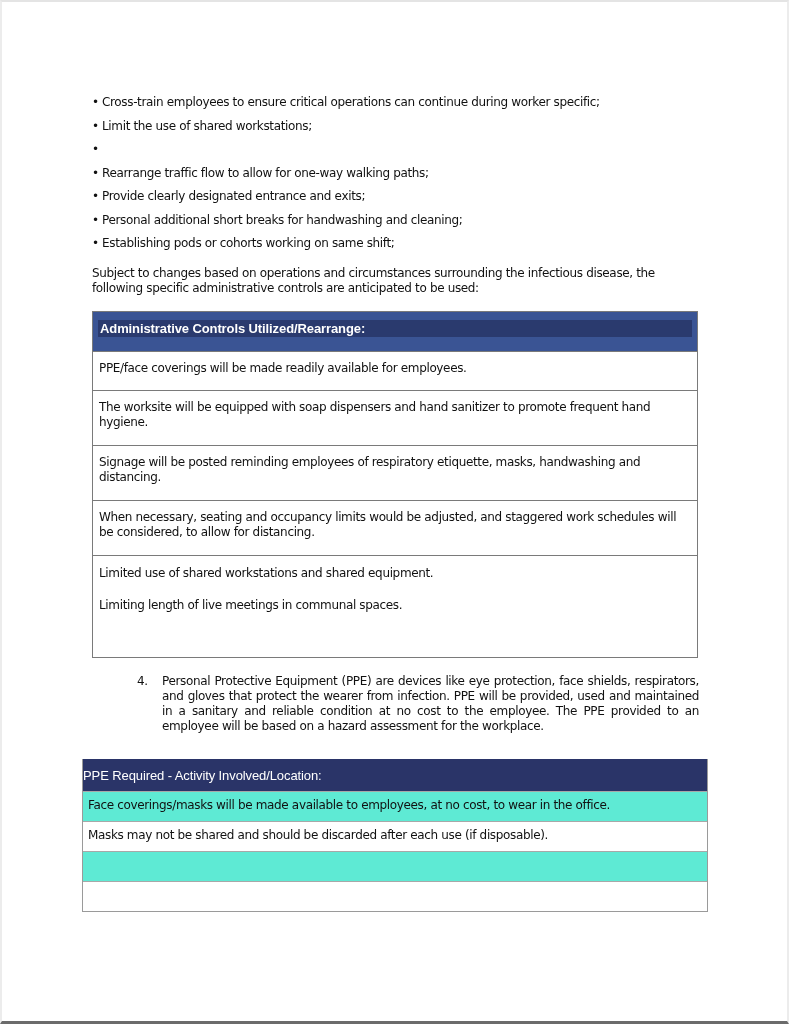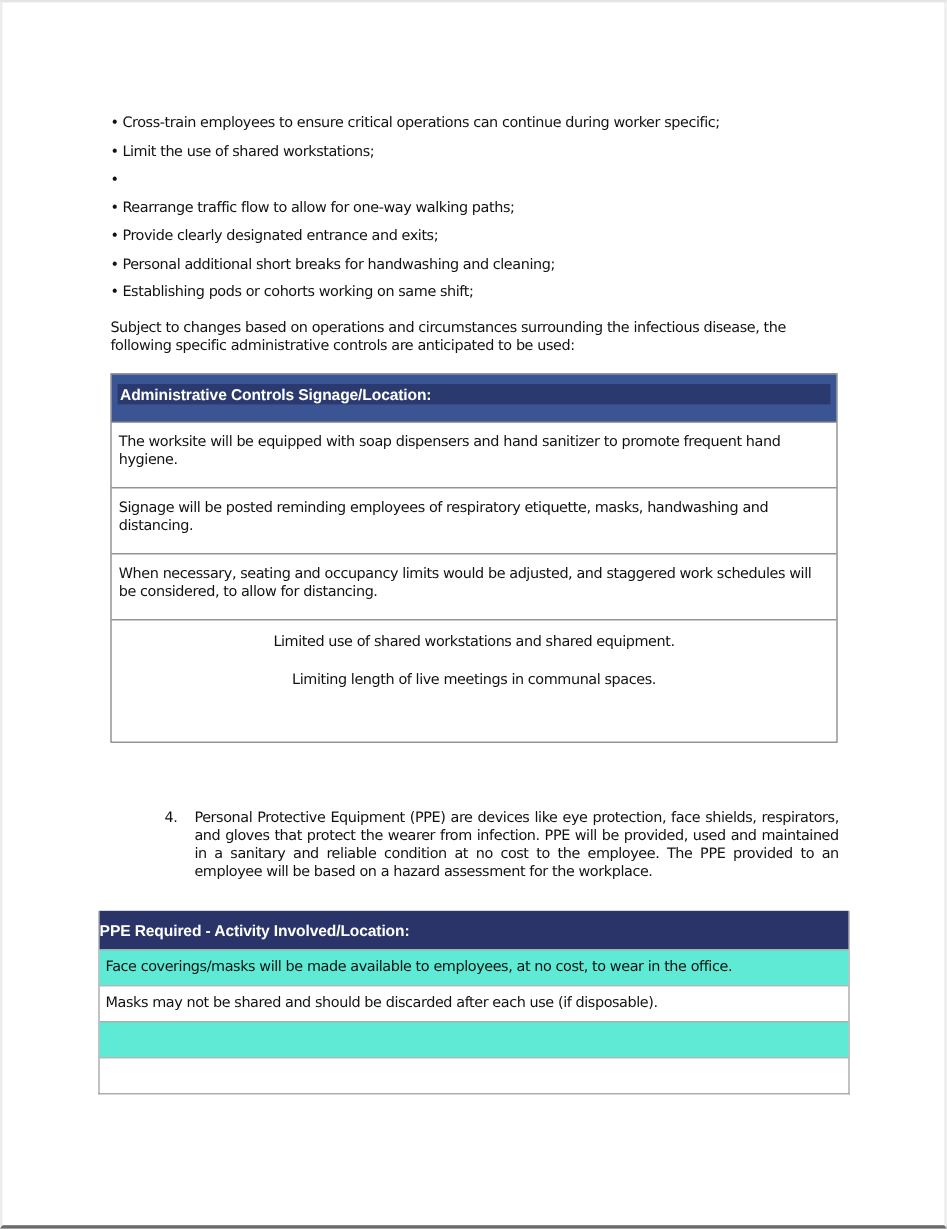--- a/index.html
+++ b/index.html
@@ -38,37 +38,37 @@
     position: absolute; left: 7px; top: 9px;
     font-family: "Liberation Sans", sans-serif; font-weight: bold; font-size: 13px;
     color: #ffffff; letter-spacing: -0.1px;
   }
   .admin-row { border-bottom: 1px solid #7a7a7a; padding: 9px 6px 0 6px; }
   .admin-row:last-child { border-bottom: none; }
   .admin-row.r1 { height: 39px; }
   .admin-row.r2 { height: 55px; }
   .admin-row.r3 { height: 55px; }
   .admin-row.r4 { height: 55px; }
-  .admin-row.r5 { height: 101px; padding-top: 10px; text-align: center; }
+  .admin-row.r5 { height: 101px; padding-top: 10px; }
   .admin-row.r5 .line { height: 31.5px; }
 
   .ppe-para {
     position: absolute; left: 137px; top: 674px; width: 562px;
     display: flex;
   }
   .ppe-para .num { width: 25px; flex: none; }
   .ppe-para .body { text-align: justify; line-height: 15px; }
 
   .ppe-table {
     position: absolute; left: 82px; top: 759px; width: 626px;
     border-left: 1px solid #9a9a9a; border-right: 1px solid #9a9a9a; border-bottom: 1px solid #9a9a9a;
   }
   .ppe-head {
     height: 32px; background: #2a3468; color: #ffffff;
-    font-family: "Liberation Sans", sans-serif; font-weight: bold; font-size: 13px;
+    font-family: "Liberation Sans", sans-serif; font-weight: normal; font-size: 13px;
     padding: 9px 0 0 0; letter-spacing: -0.1px;
   }
   .ppe-row { height: 30px; padding: 6px 5px 0 5px; border-top: 1px solid #a8a8a8; }
   .ppe-row.shaded { background: #5eead4; }
 </style>
 </head>
 <body>
 
 <div class="page-frame"></div>
 
@@ -100,22 +100,23 @@
       <span class="dot">•</span>
       <span>Establishing pods or cohorts working on same shift;</span>
     </div>
 </div>
 
 <p class="intro text">Subject to changes based on operations and circumstances surrounding the infectious disease, the following specific administrative controls are anticipated to be used:</p>
 
 <div class="admin-table text">
   <div class="admin-head">
     <div class="band"></div>
-    <span class="label">Administrative Controls Signage/Location:</span>
+    <span class="label">Administrative Controls Utilized/Rearrange:</span>
   </div>
+  <div class="admin-row r1">PPE/face coverings will be made readily available for employees.</div>
   <div class="admin-row r2">The worksite will be equipped with soap dispensers and hand sanitizer to promote frequent hand hygiene.</div>
   <div class="admin-row r3">Signage will be posted reminding employees of respiratory etiquette, masks, handwashing and distancing.</div>
   <div class="admin-row r4">When necessary, seating and occupancy limits would be adjusted, and staggered work schedules will be considered, to allow for distancing.</div>
   <div class="admin-row r5">
     <div class="line">Limited use of shared workstations and shared equipment.</div>
     <div class="line">Limiting length of live meetings in communal spaces.</div>
   </div>
 </div>
 
 <div class="ppe-para text">

